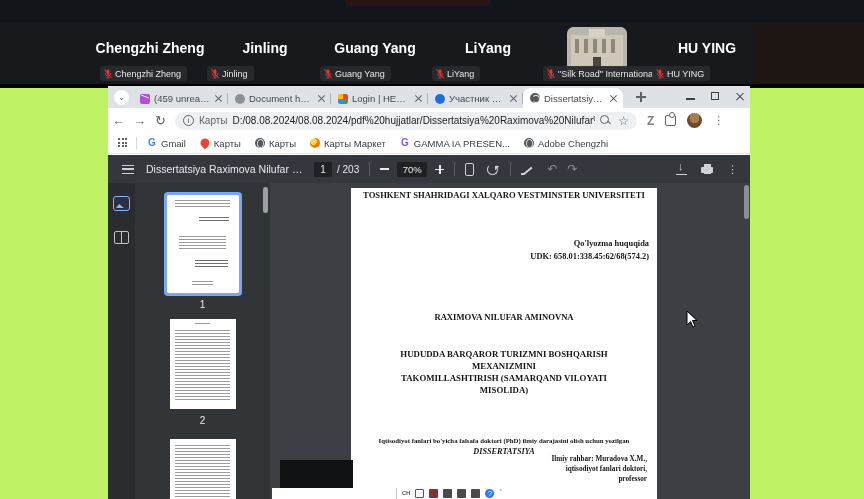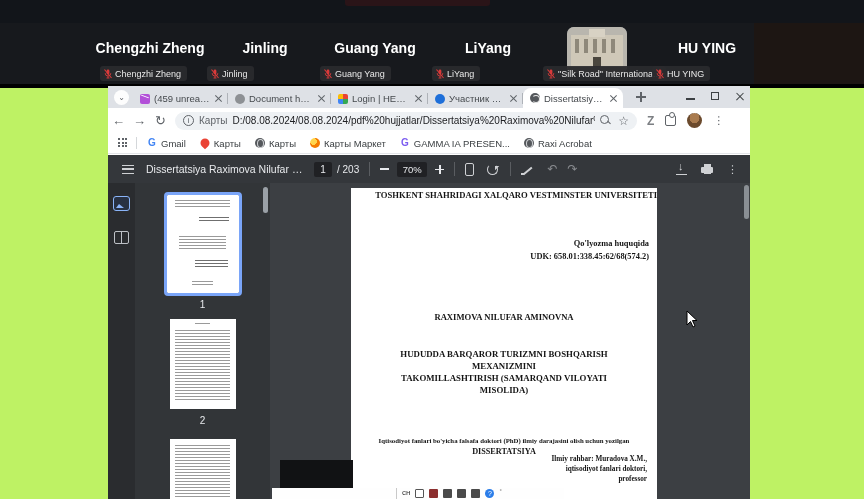--- a/index.html
+++ b/index.html
@@ -133,28 +133,28 @@
   .mini.dark{background:repeating-linear-gradient(#6f6f6f 0 1px,transparent 1px 3px);}
   .thumbscroll{position:absolute;right:2px;top:4px;width:5px;height:26px;border-radius:3px;background:#9aa0a6;}
   .docarea{position:absolute;left:162px;top:0;width:480px;height:316px;background:#3c3f43;}
   .mainscroll{position:absolute;right:1px;top:2px;width:5px;height:34px;border-radius:3px;background:#8a8f94;}
 
   
   .page{position:absolute;left:81px;top:5px;width:306px;height:311px;background:#fff;color:#141414;
     font-family:"Liberation Serif",serif;font-weight:bold;}
   .dl-c{position:absolute;left:0;width:100%;text-align:center;}
   .dl-r{position:absolute;right:8px;text-align:right;}
-  .t-univ{top:2px;font-size:8.6px;text-align:right;}
+  .t-univ{top:2px;font-size:8.6px;}
   .t-manu{top:51px;font-size:8.4px;}
   .t-udk{top:64px;font-size:8.4px;}
   .t-auth{top:124px;font-size:8.6px;}
   .t-title{top:160px;font-size:8.8px;line-height:12px;padding:0 28px;}
   .t-spec{top:206px;font-size:7.2px;line-height:10px;}
   .t-degree{top:249px;font-size:6.8px;padding:0 14px;}
-  .t-diss{top:259px;font-size:8.2px;}
+  .t-diss{top:259px;font-size:8.2px;font-style:italic;}
   .t-sup{top:266px;right:10px;font-size:7.2px;line-height:10px;}
 
   
   .taskstrip{position:absolute;left:272px;top:488px;width:292px;height:11px;background:#fefefe;}
   .gapblock{position:absolute;left:280px;top:460px;width:73px;height:28px;background:#111214;}
   .tray{position:absolute;left:396px;top:488px;height:11px;display:flex;align-items:flex-start;gap:5px;color:#333;font-size:8px;}
   .traydiv{width:1px;height:11px;background:#c9c9c9;}
   .trayicon{width:9px;height:9px;margin-top:1px;background:#4a4a4a;border-radius:1px;}
   .trayicon.kbd{background:#fff;border:1px solid #555;}
   .trayicon.red{background:#8c2f2f;}
@@ -346,21 +346,21 @@
           <div class="bookmark">
             <span class="bicon bi-market"></span>
             <span>Карты Маркет</span>
           </div>
           <div class="bookmark">
             <span class="bicon bi-gamma">G</span>
             <span>GAMMA IA PRESEN...</span>
           </div>
           <div class="bookmark">
             <span class="bicon bi-globe"></span>
-            <span>Raxi Acrobat</span>
+            <span>Adobe Chengzhi</span>
           </div>
         </div>
     </div>
 
     <div class="pdfbar">
       <div class="hamb"></div>
       <div class="pdftitle">Dissertatsiya Raximova Nilufar 08.08.20...</div>
       <div class="pagebox">1</div>
       <div class="ptotal">/ 203</div>
       <div class="vsep"></div>

